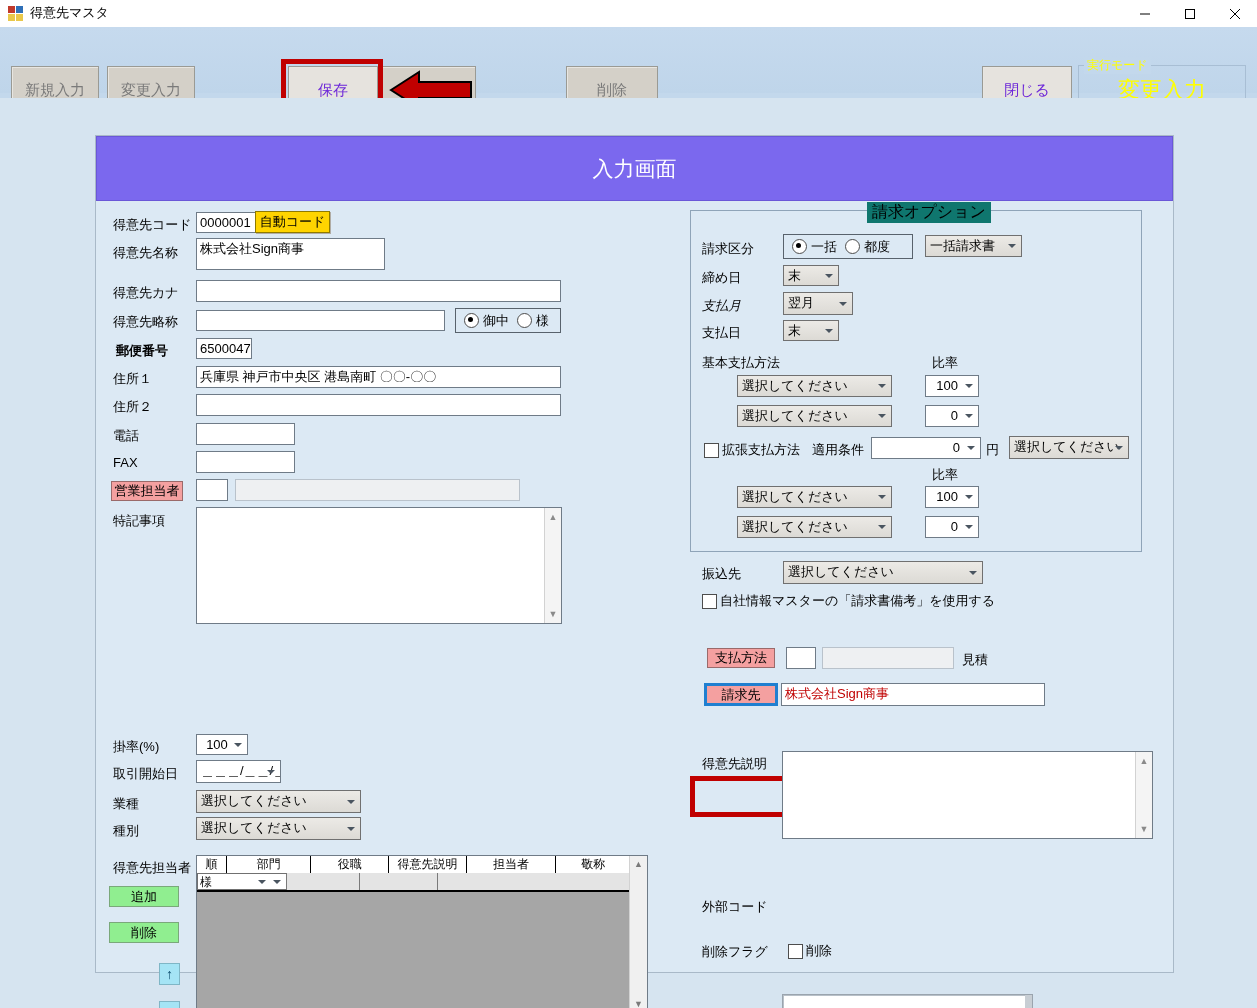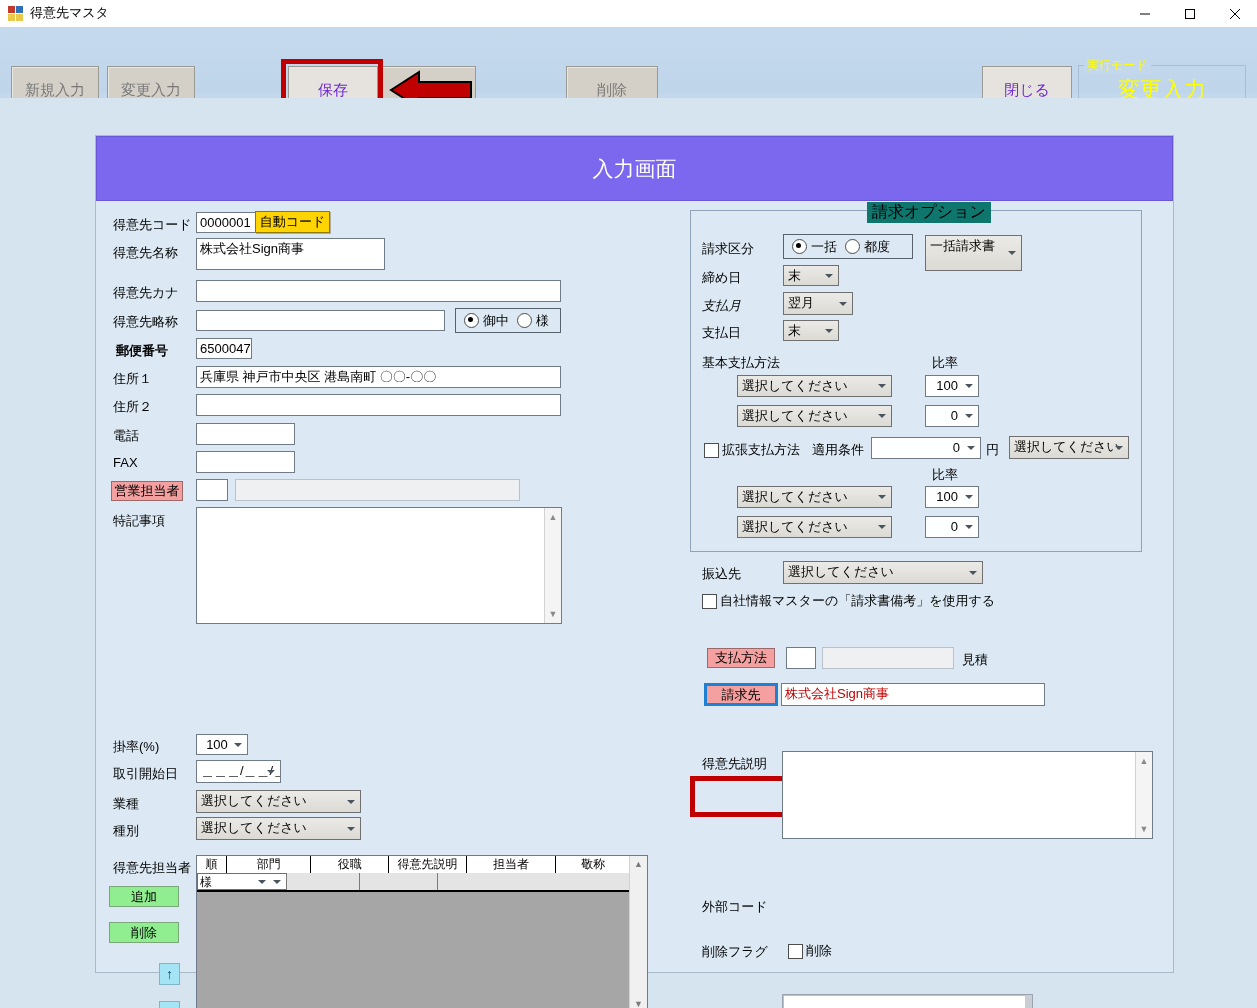--- a/index.html
+++ b/index.html
@@ -285,21 +285,21 @@
     <div class="radiogrp" style="left:783px;top:136px;width:130px;height:25px;">
       <span class="rad on">
         <span class="dot"></span>
         <span>一括</span>
       </span>
       <span class="rad">
         <span class="dot"></span>
         <span>都度</span>
       </span>
     </div>
-    <div class="sel" style="left:925px;top:137px;width:97px;height:36px;">一括請求書</div>
+    <div class="sel" style="left:925px;top:137px;width:97px;height:22px;">一括請求書</div>
 
     <div class="lbl" style="left:702px;top:171px;font-family:Liberation Serif, serif;">締め日</div>
     <div class="sel" style="left:783px;top:167px;width:56px;height:21px;">末</div>
 
     <div class="lbl" style="left:702px;top:199px;font-style:italic;">支払月</div>
     <div class="sel" style="left:783px;top:194px;width:70px;height:23px;">翌月</div>
 
     <div class="lbl" style="left:702px;top:226px;">支払日</div>
     <div class="sel" style="left:783px;top:222px;width:56px;height:21px;">末</div>
 

